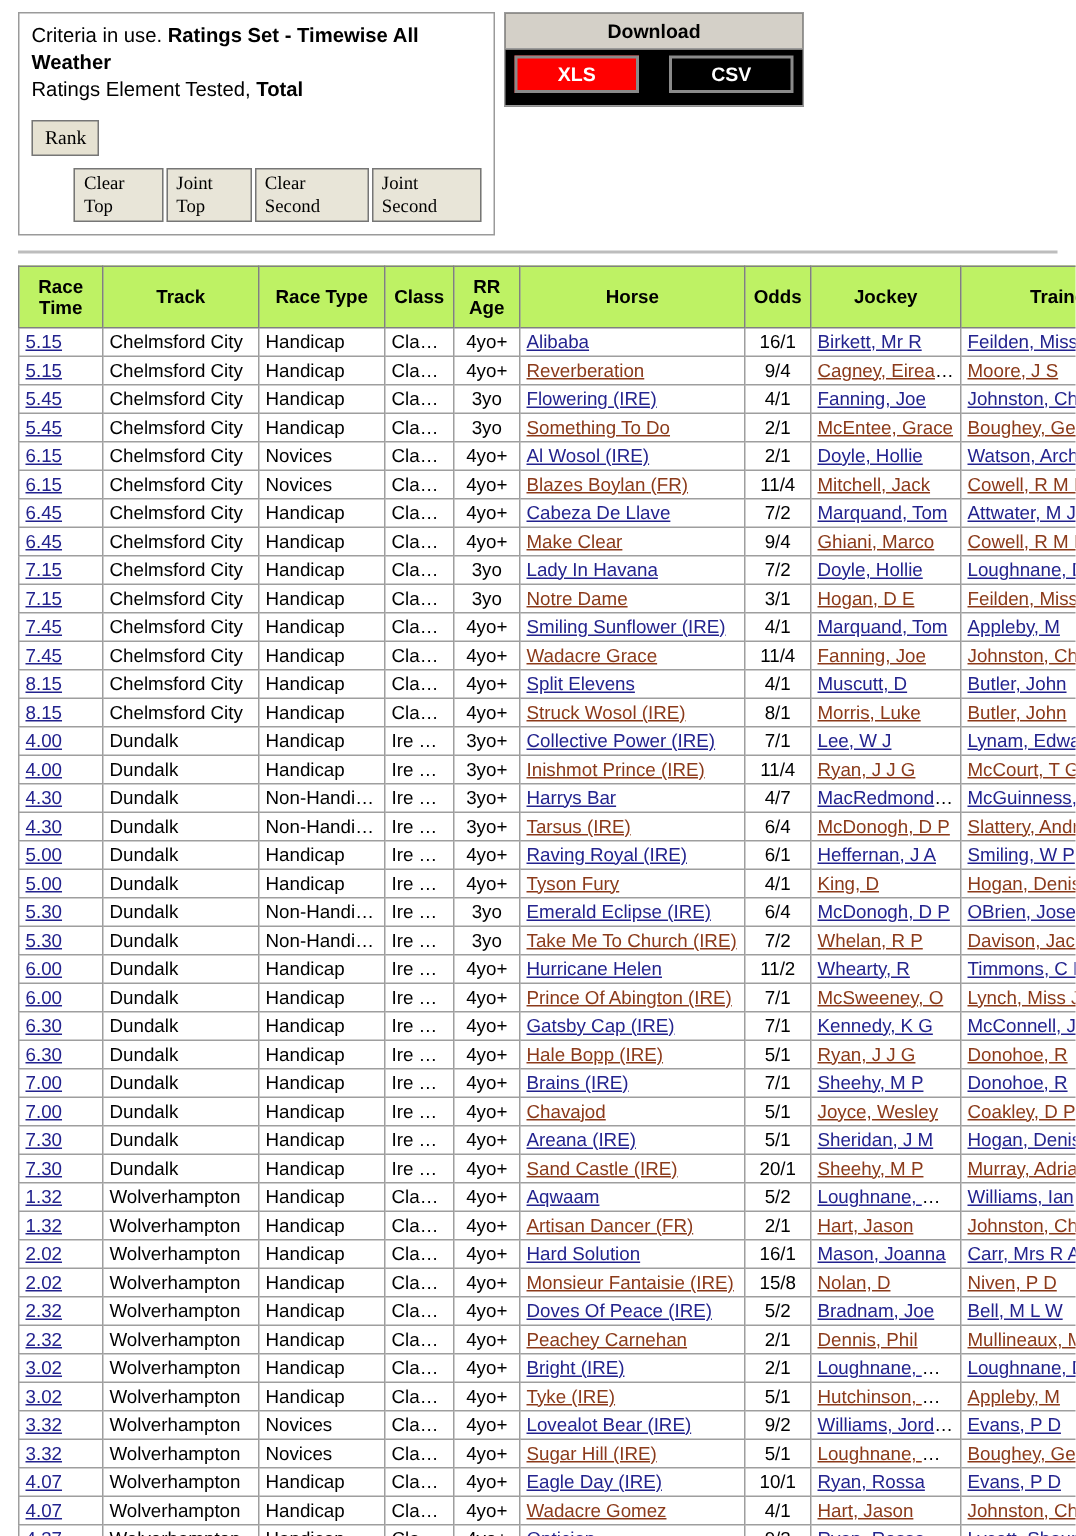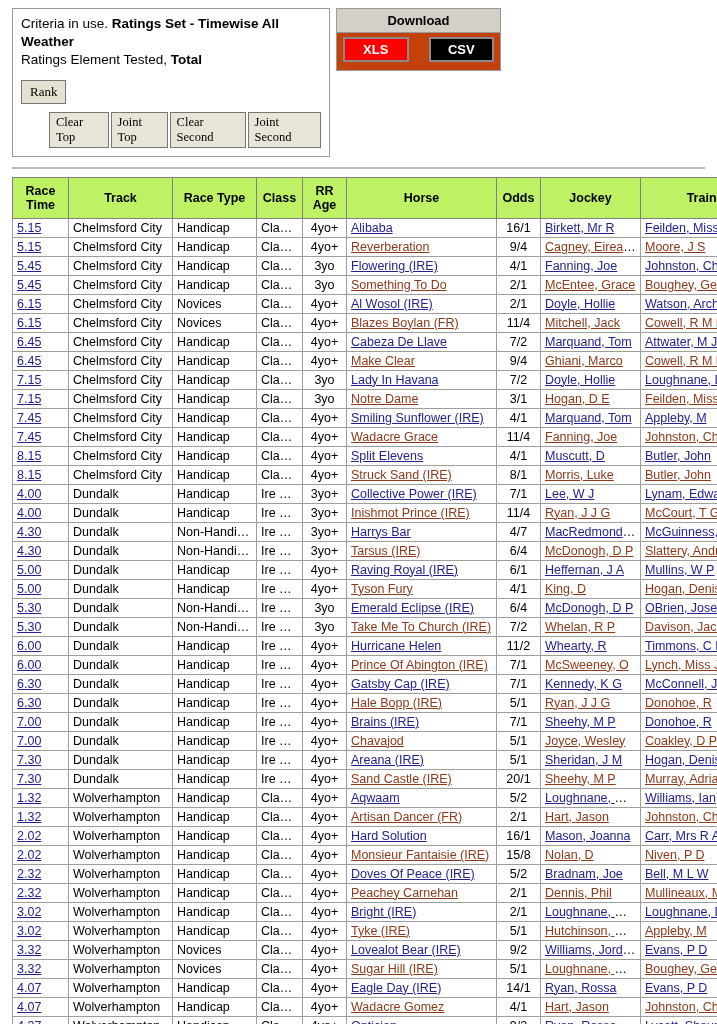--- a/index.html
+++ b/index.html
@@ -57,23 +57,23 @@
     font-size: 13px;
   }
   .btn-row {
     margin-top: 8px;
     display: flex;
     gap: 2px;
     margin-left: 28px;
   }
   .download-box {
     border: 1px solid #9a9a9a;
-    width: 165px;
+    width: 200px;
     box-sizing: border-box;
-    background: #c2410c;
+    background: #000000;
     padding: 0;
   }
   .download-header {
     background: #d4d0c8;
     text-align: center;
     font-size: 13px;
     font-weight: bold;
     padding: 4px 0;
     border-bottom: 1px solid #9a9a9a;
   }
@@ -353,21 +353,21 @@
           <td class="c">4/1</td>
           <td><a class="lnk">Muscutt, D</a></td>
           <td><a class="lnk">Butler, John</a></td>
         </tr>
         <tr>
           <td><a class="lnk">8.15</a></td>
           <td>Chelmsford City</td>
           <td>Handicap</td>
           <td class="c">Class 6</td>
           <td class="c">4yo+</td>
-          <td><a class="lnk brown">Struck Sand (IRE)</a></td>
+          <td><a class="lnk brown">Struck Wosol (IRE)</a></td>
           <td class="c">8/1</td>
           <td><a class="lnk brown">Morris, Luke</a></td>
           <td><a class="lnk brown">Butler, John</a></td>
         </tr>
         <tr>
           <td><a class="lnk">4.00</a></td>
           <td>Dundalk</td>
           <td>Handicap</td>
           <td class="c">Ire NM</td>
           <td class="c">3yo+</td>
@@ -411,21 +411,21 @@
         </tr>
         <tr>
           <td><a class="lnk">5.00</a></td>
           <td>Dundalk</td>
           <td>Handicap</td>
           <td class="c">Ire NM</td>
           <td class="c">4yo+</td>
           <td><a class="lnk">Raving Royal (IRE)</a></td>
           <td class="c">6/1</td>
           <td><a class="lnk">Heffernan, J A</a></td>
-          <td><a class="lnk">Mullins, W P</a></td>
+          <td><a class="lnk">Smiling, W P</a></td>
         </tr>
         <tr>
           <td><a class="lnk">5.00</a></td>
           <td>Dundalk</td>
           <td>Handicap</td>
           <td class="c">Ire NM</td>
           <td class="c">4yo+</td>
           <td><a class="lnk brown">Tyson Fury</a></td>
           <td class="c">4/1</td>
           <td><a class="lnk brown">King, D</a></td>
@@ -651,21 +651,21 @@
           <td><a class="lnk brown">Loughnane, Mr Billy</a></td>
           <td><a class="lnk brown">Boughey, George</a></td>
         </tr>
         <tr>
           <td><a class="lnk">4.07</a></td>
           <td>Wolverhampton</td>
           <td>Handicap</td>
           <td class="c">Class 4</td>
           <td class="c">4yo+</td>
           <td><a class="lnk">Eagle Day (IRE)</a></td>
-          <td class="c">14/1</td>
+          <td class="c">10/1</td>
           <td><a class="lnk">Ryan, Rossa</a></td>
           <td><a class="lnk">Evans, P D</a></td>
         </tr>
         <tr>
           <td><a class="lnk">4.07</a></td>
           <td>Wolverhampton</td>
           <td>Handicap</td>
           <td class="c">Class 4</td>
           <td class="c">4yo+</td>
           <td><a class="lnk brown">Wadacre Gomez</a></td>

